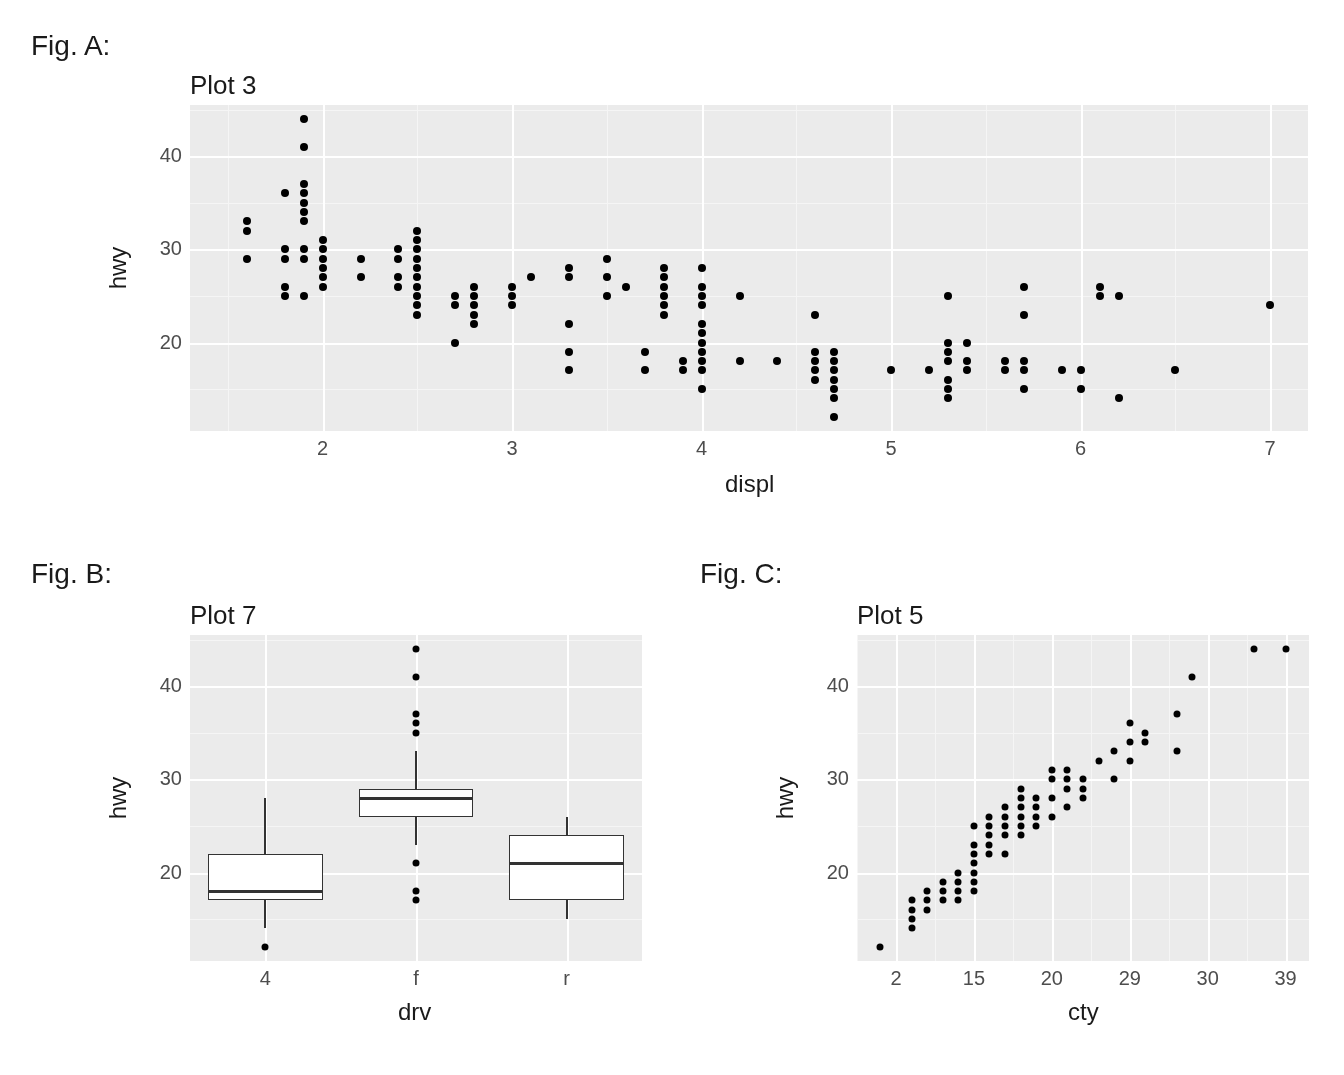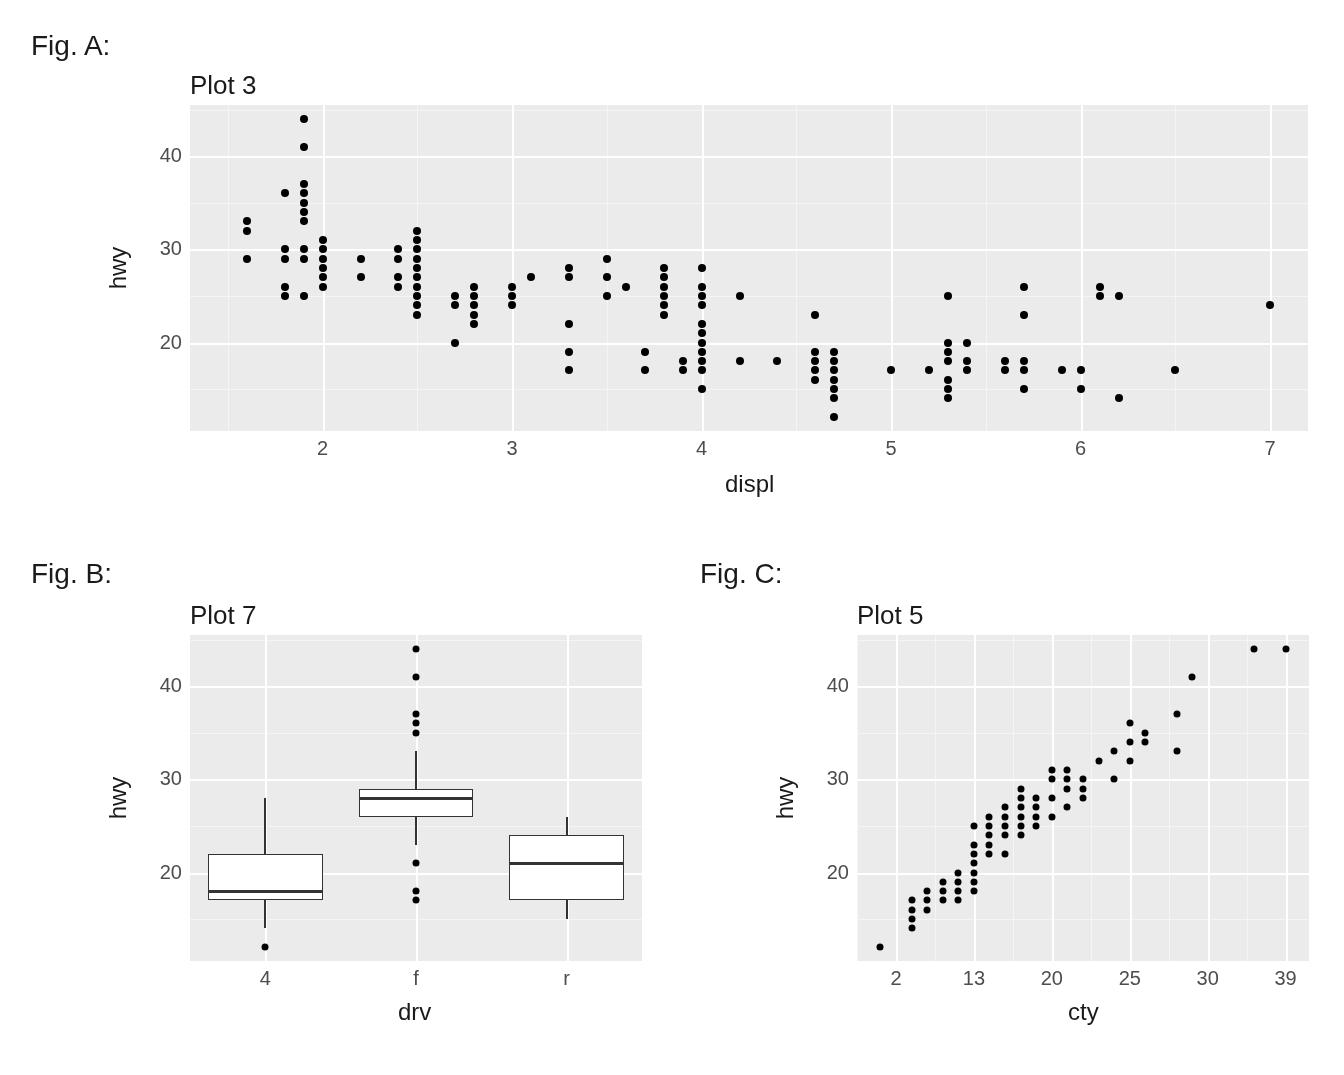--- a/index.html
+++ b/index.html
@@ -327,20 +327,20 @@
     <div class="pts" style="left: 397.448px; top: 13.9714px;"></div>
     <div class="pts" style="left: 428.621px; top: 13.9714px;"></div>
   </div>
 <div id="yticks3">
     <div class="tick-label y-tick-label" style="left: 817px; top: 860.514px; width: 32px;">20</div>
     <div class="tick-label y-tick-label" style="left: 817px; top: 767.371px; width: 32px;">30</div>
     <div class="tick-label y-tick-label" style="left: 817px; top: 674.229px; width: 32px;">40</div>
   </div>
 <div id="xticks3">
     <div class="tick-label" style="left: 880.966px; top: 967px; width: 30px;">2</div>
-    <div class="tick-label" style="left: 958.897px; top: 967px; width: 30px;">13</div>
+    <div class="tick-label" style="left: 958.897px; top: 967px; width: 30px;">15</div>
     <div class="tick-label" style="left: 1036.83px; top: 967px; width: 30px;">20</div>
-    <div class="tick-label" style="left: 1114.76px; top: 967px; width: 30px;">25</div>
+    <div class="tick-label" style="left: 1114.76px; top: 967px; width: 30px;">29</div>
     <div class="tick-label" style="left: 1192.69px; top: 967px; width: 30px;">30</div>
     <div class="tick-label" style="left: 1270.62px; top: 967px; width: 30px;">39</div>
   </div>
 <div class="axis-title" style="left:785px; top:798px; transform:translate(-50%,-50%) rotate(-90deg);">hwy</div>
 <div class="axis-title" style="left:1068px; top:998px;">cty</div>
 
 </body></html>

